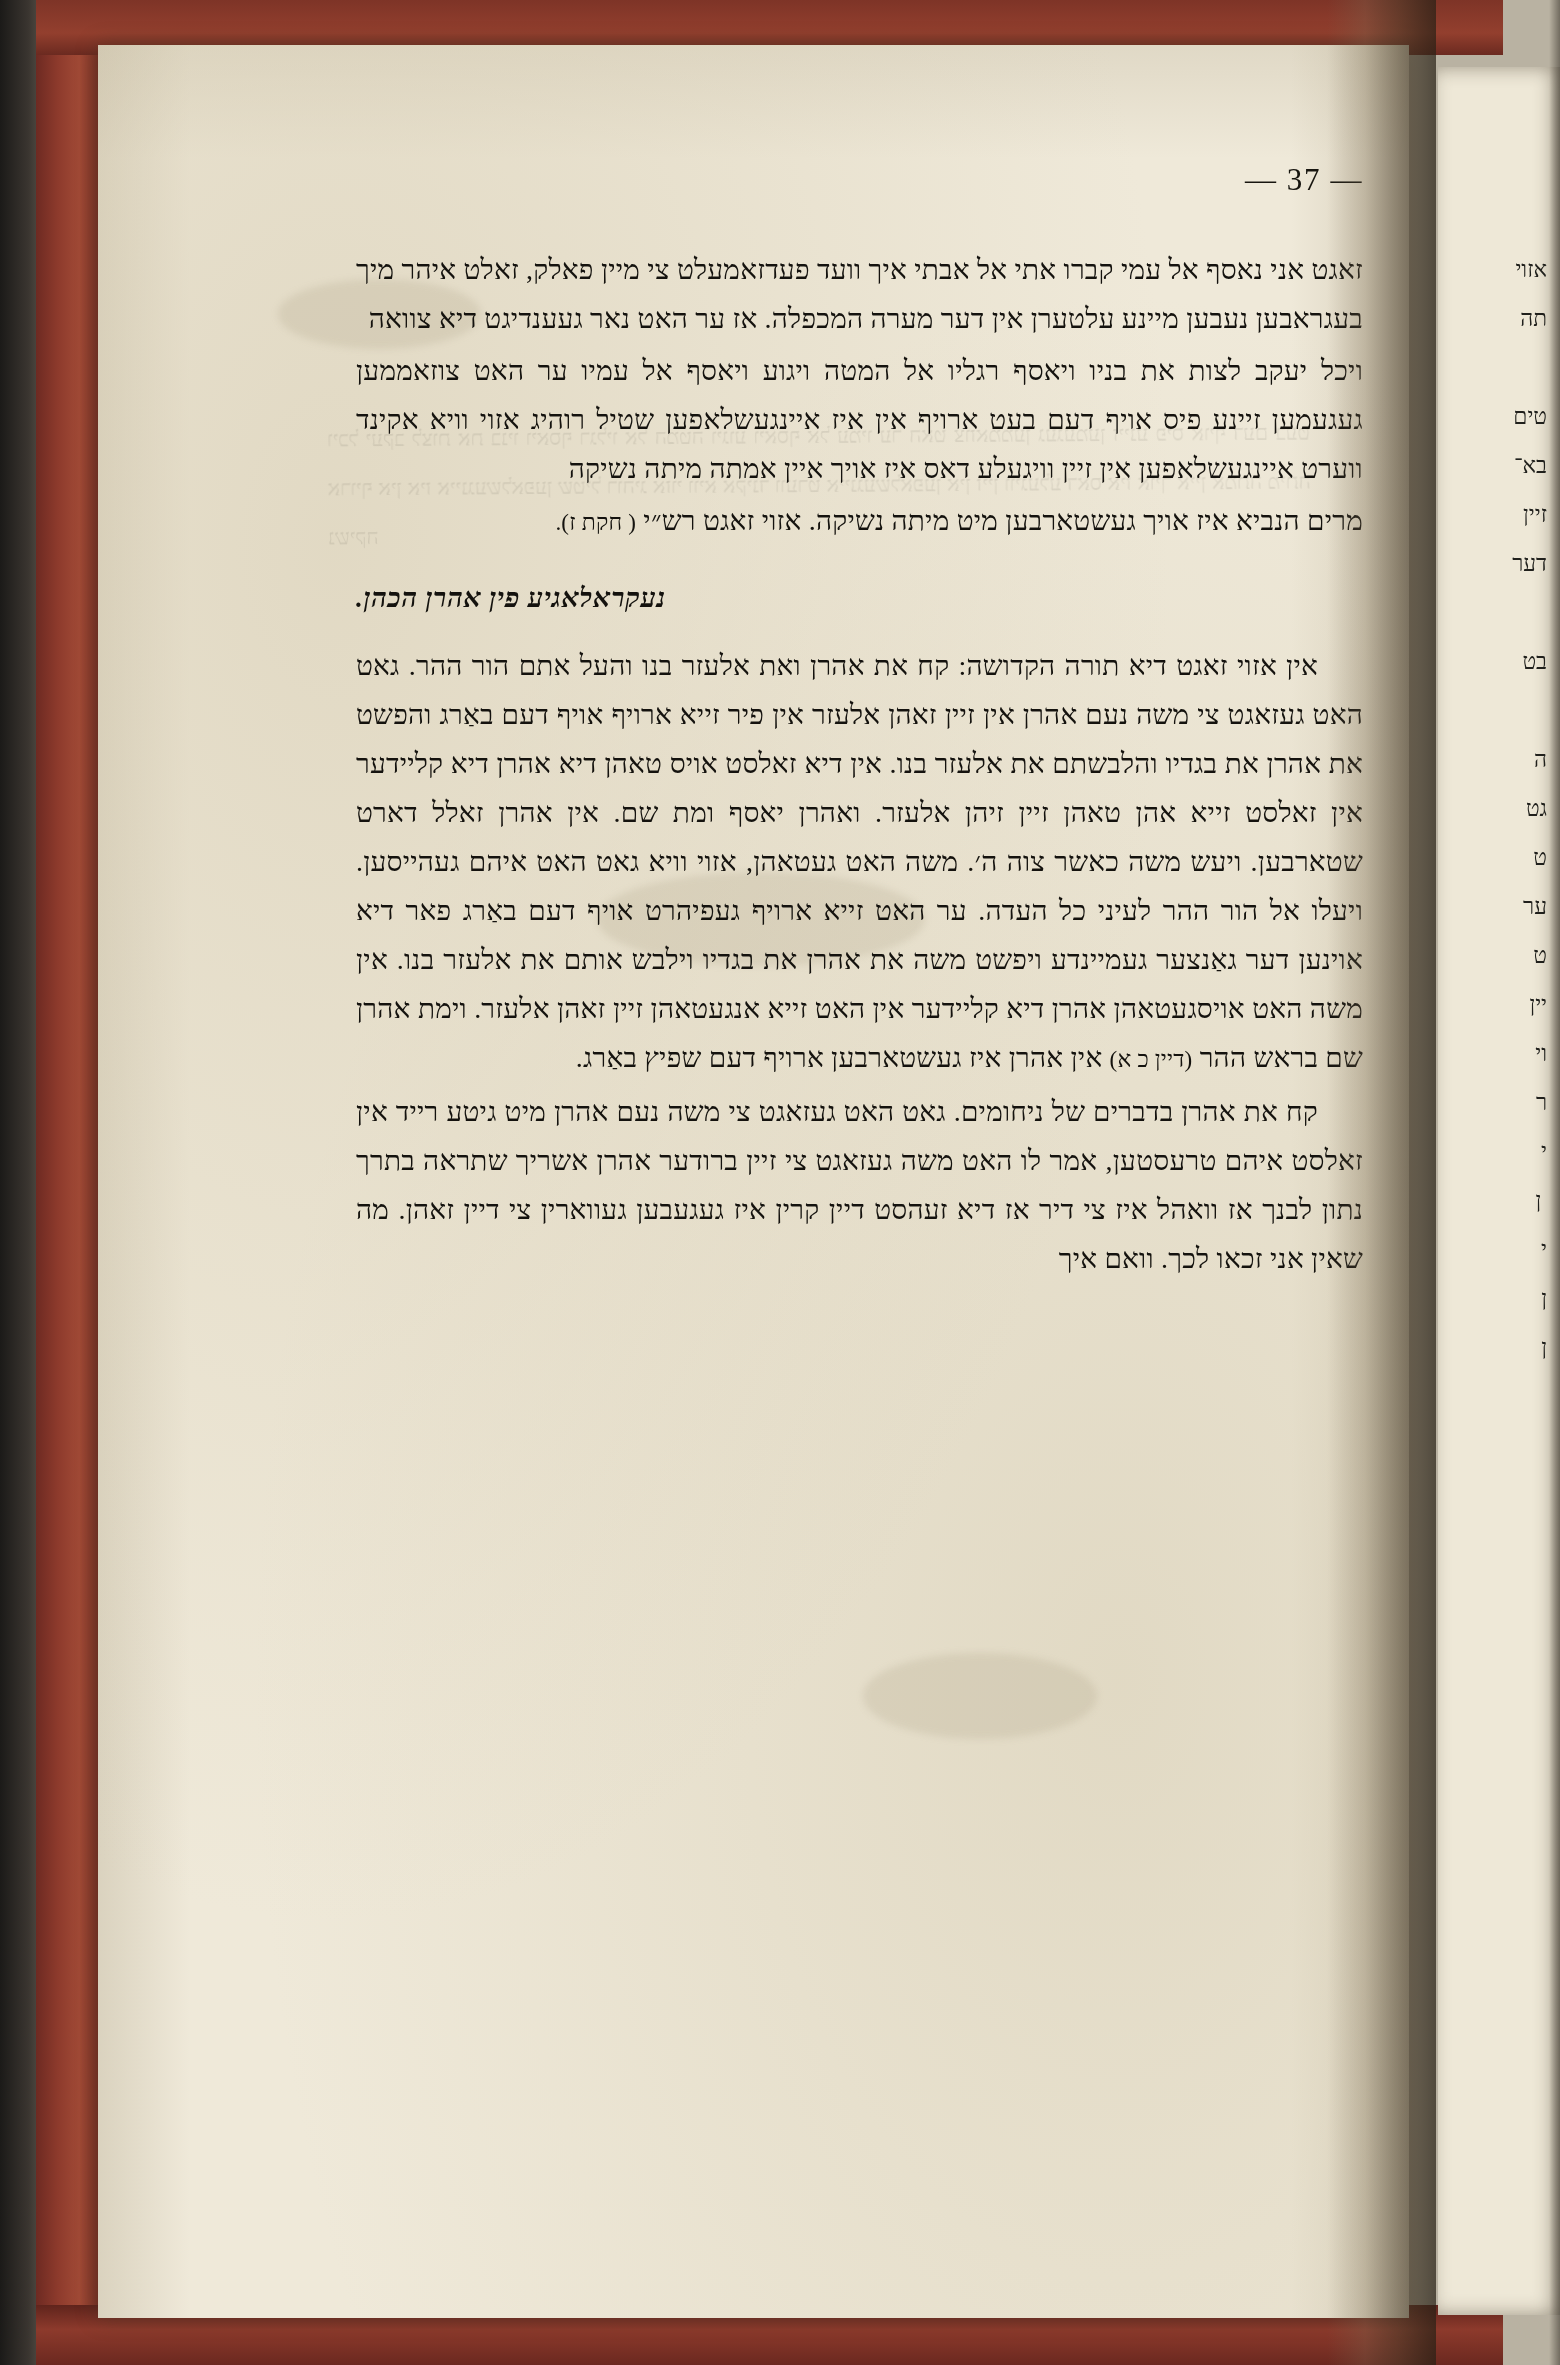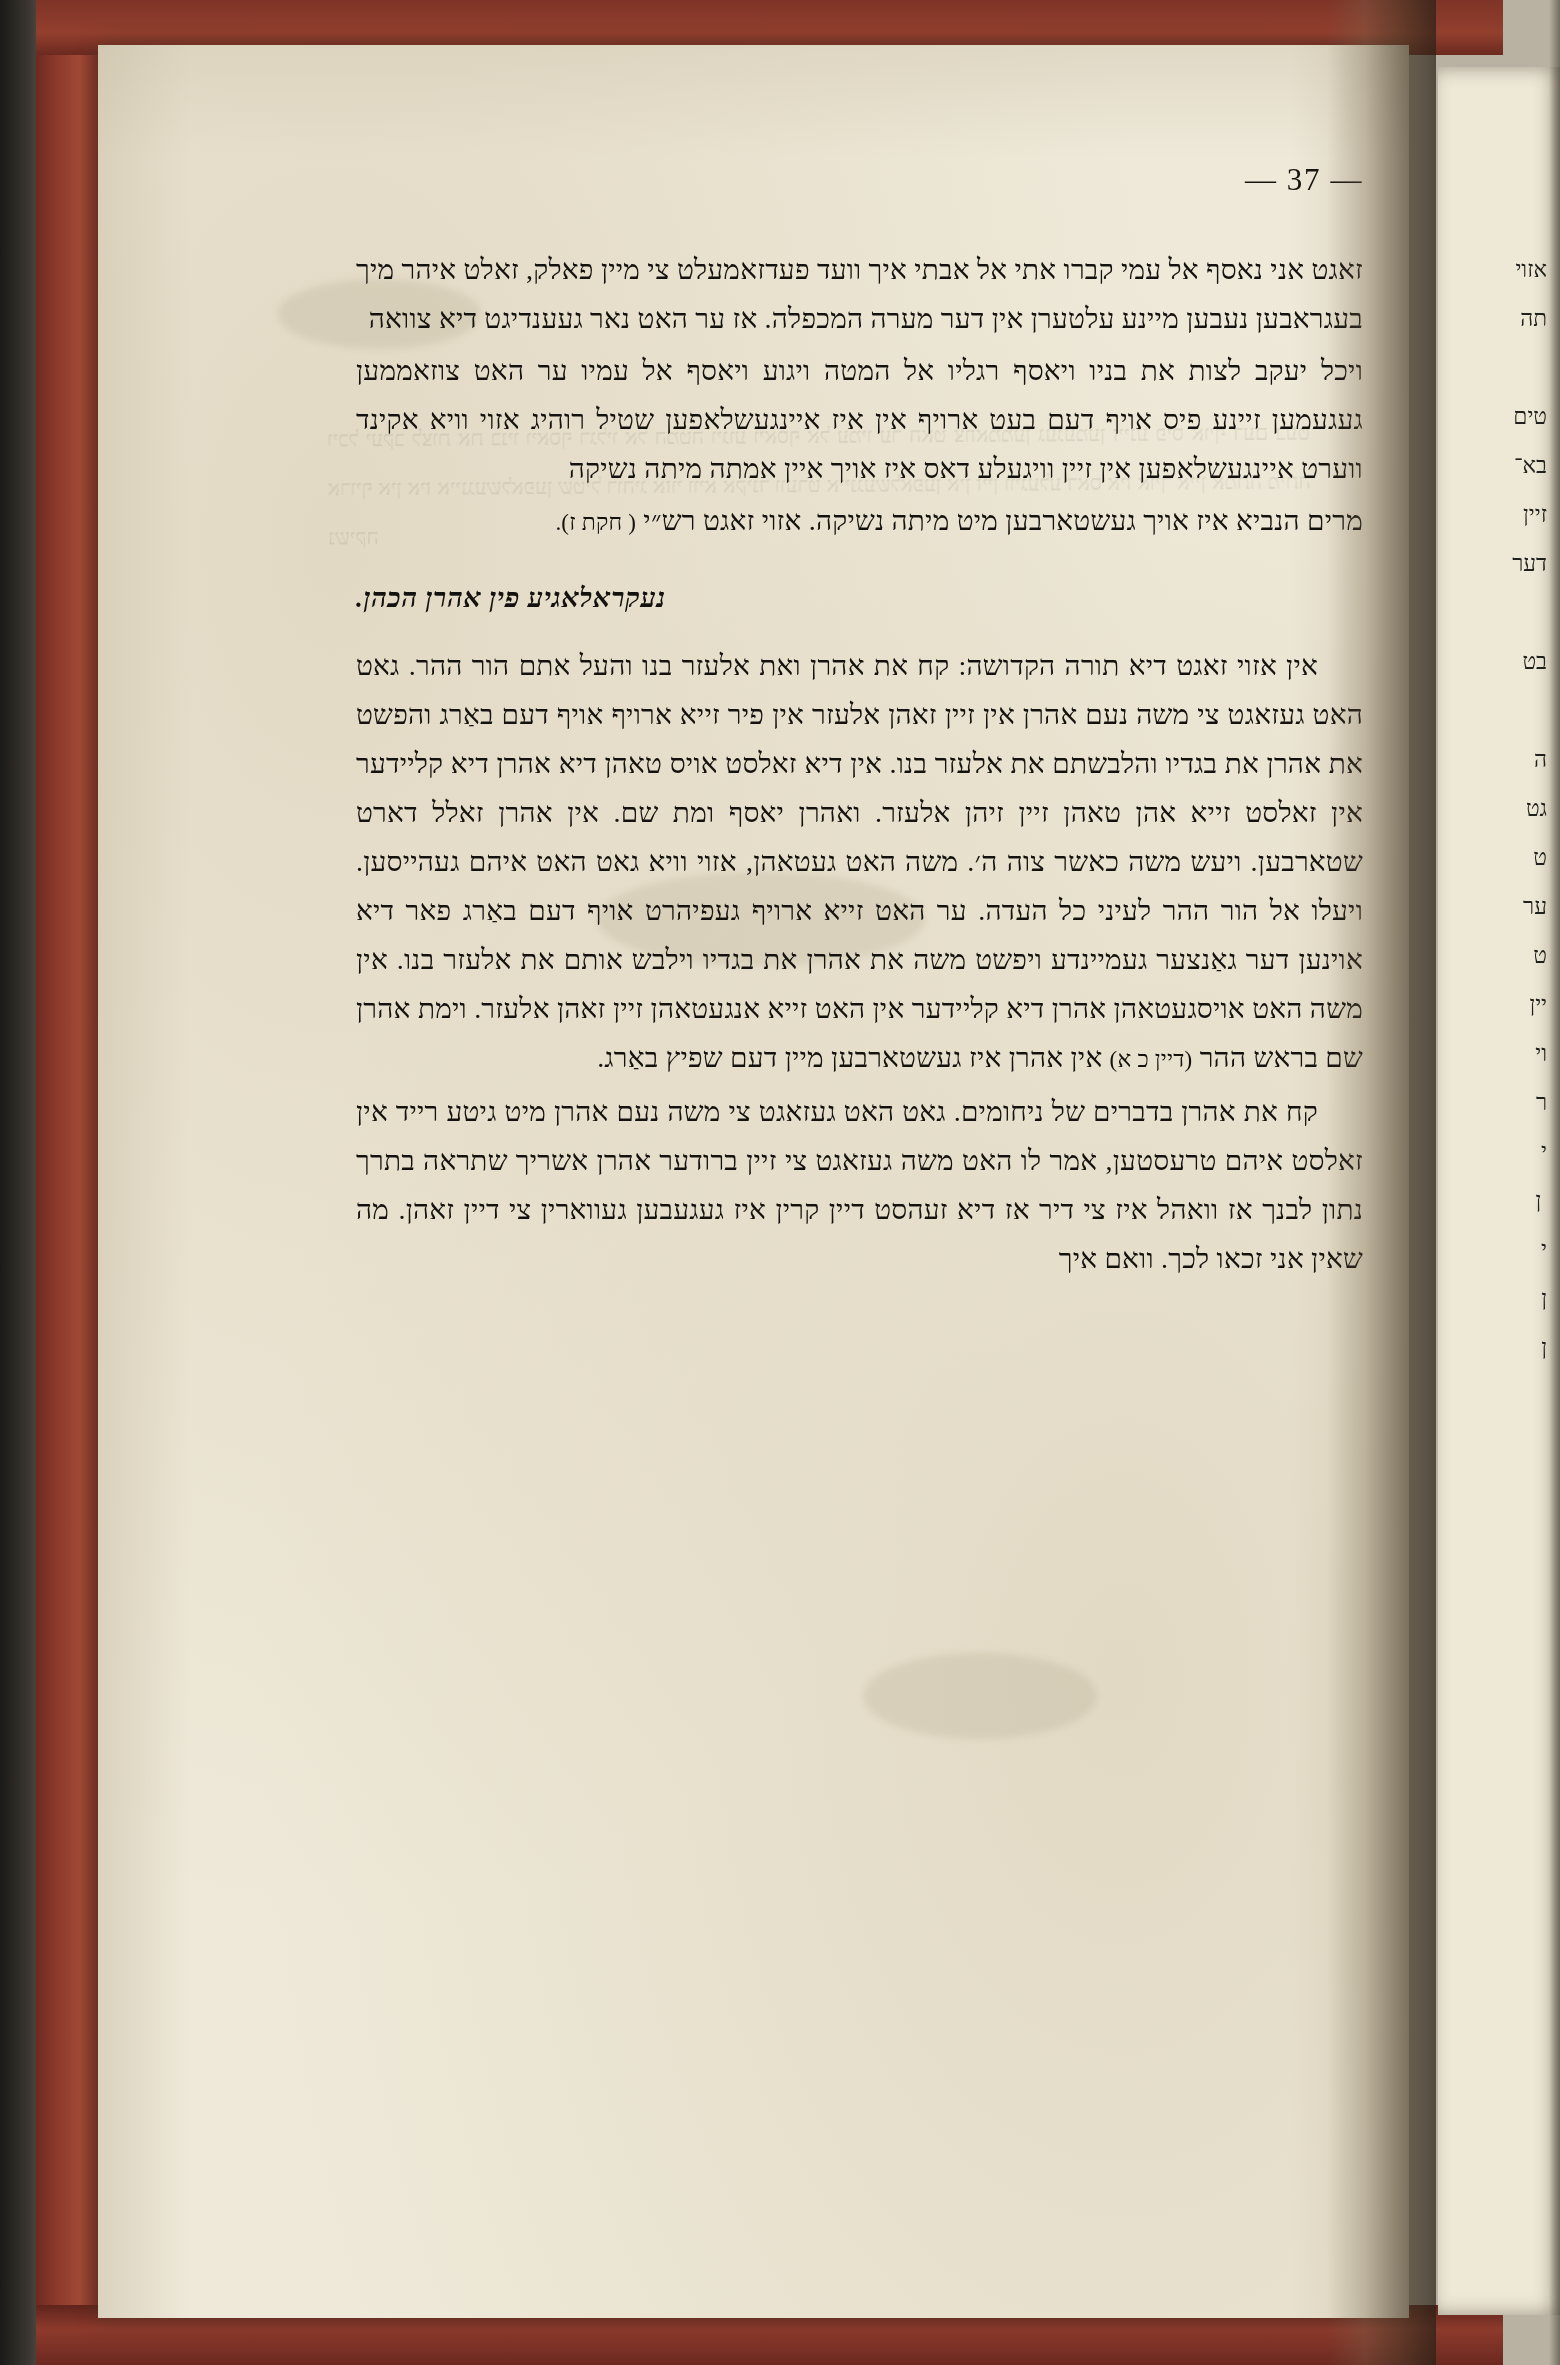--- a/index.html
+++ b/index.html
@@ -199,21 +199,21 @@
       <p class="para">
         <span>מרים הנביא איז אויך געשטארבען מיט מיתה נשיקה. אזוי זאגט רש״י</span>
         <span class="src">( חקת ז).</span>
       </p>
 
       <h2 class="section-head">נעקראלאגיע פין אהרן הכהן.</h2>
 
       <p class="para indent">
         <span>אין אזוי זאגט דיא תורה הקדושה: קח את אהרן ואת אלעזר בנו והעל אתם הור ההר. גאט האט געזאגט צי משה נעם אהרן אין זיין זאהן אלעזר אין פיר זייא ארויף אויף דעם באַרג והפשט את אהרן את בגדיו והלבשתם את אלעזר בנו. אין דיא זאלסט אויס טאהן דיא אהרן דיא קליידער אין זאלסט זייא אהן טאהן זיין זיהן אלעזר. ואהרן יאסף ומת שם. אין אהרן זאלל דארט שטארבען. ויעש משה כאשר צוה ה׳. משה האט געטאהן, אזוי וויא גאט האט איהם געהייסען. ויעלו אל הור ההר לעיני כל העדה. ער האט זייא ארויף געפיהרט אויף דעם באַרג פאר דיא אוינען דער גאַנצער געמיינדע ויפשט משה את אהרן את בגדיו וילבש אותם את אלעזר בנו. אין משה האט אויסגעטאהן אהרן דיא קליידער אין האט זייא אנגעטאהן זיין זאהן אלעזר. וימת אהרן שם בראש ההר</span>
         <span class="src">(דיין כ א)</span>
-        <span> אין אהרן איז געשטארבען מיין דעם שפיץ באַרג.</span>
+        <span> אין אהרן איז געשטארבען ארויף דעם שפיץ באַרג.</span>
       </p>
 
 
       <p class="para indent">קח את אהרן בדברים של ניחומים. גאט האט געזאגט צי משה נעם אהרן מיט גיטע רייד אין זאלסט איהם טרעסטען, אמר לו האט משה געזאגט צי זיין ברודער אהרן אשריך שתראה בתרך נתון לבנך אז וואהל איז צי דיר אז דיא זעהסט דיין קרין איז געגעבען געווארין צי דיין זאהן. מה שאין אני זכאו לכך. וואם איך</p>
 
     </div>
   </div>
 
   <div class="gutter"></div>
 

